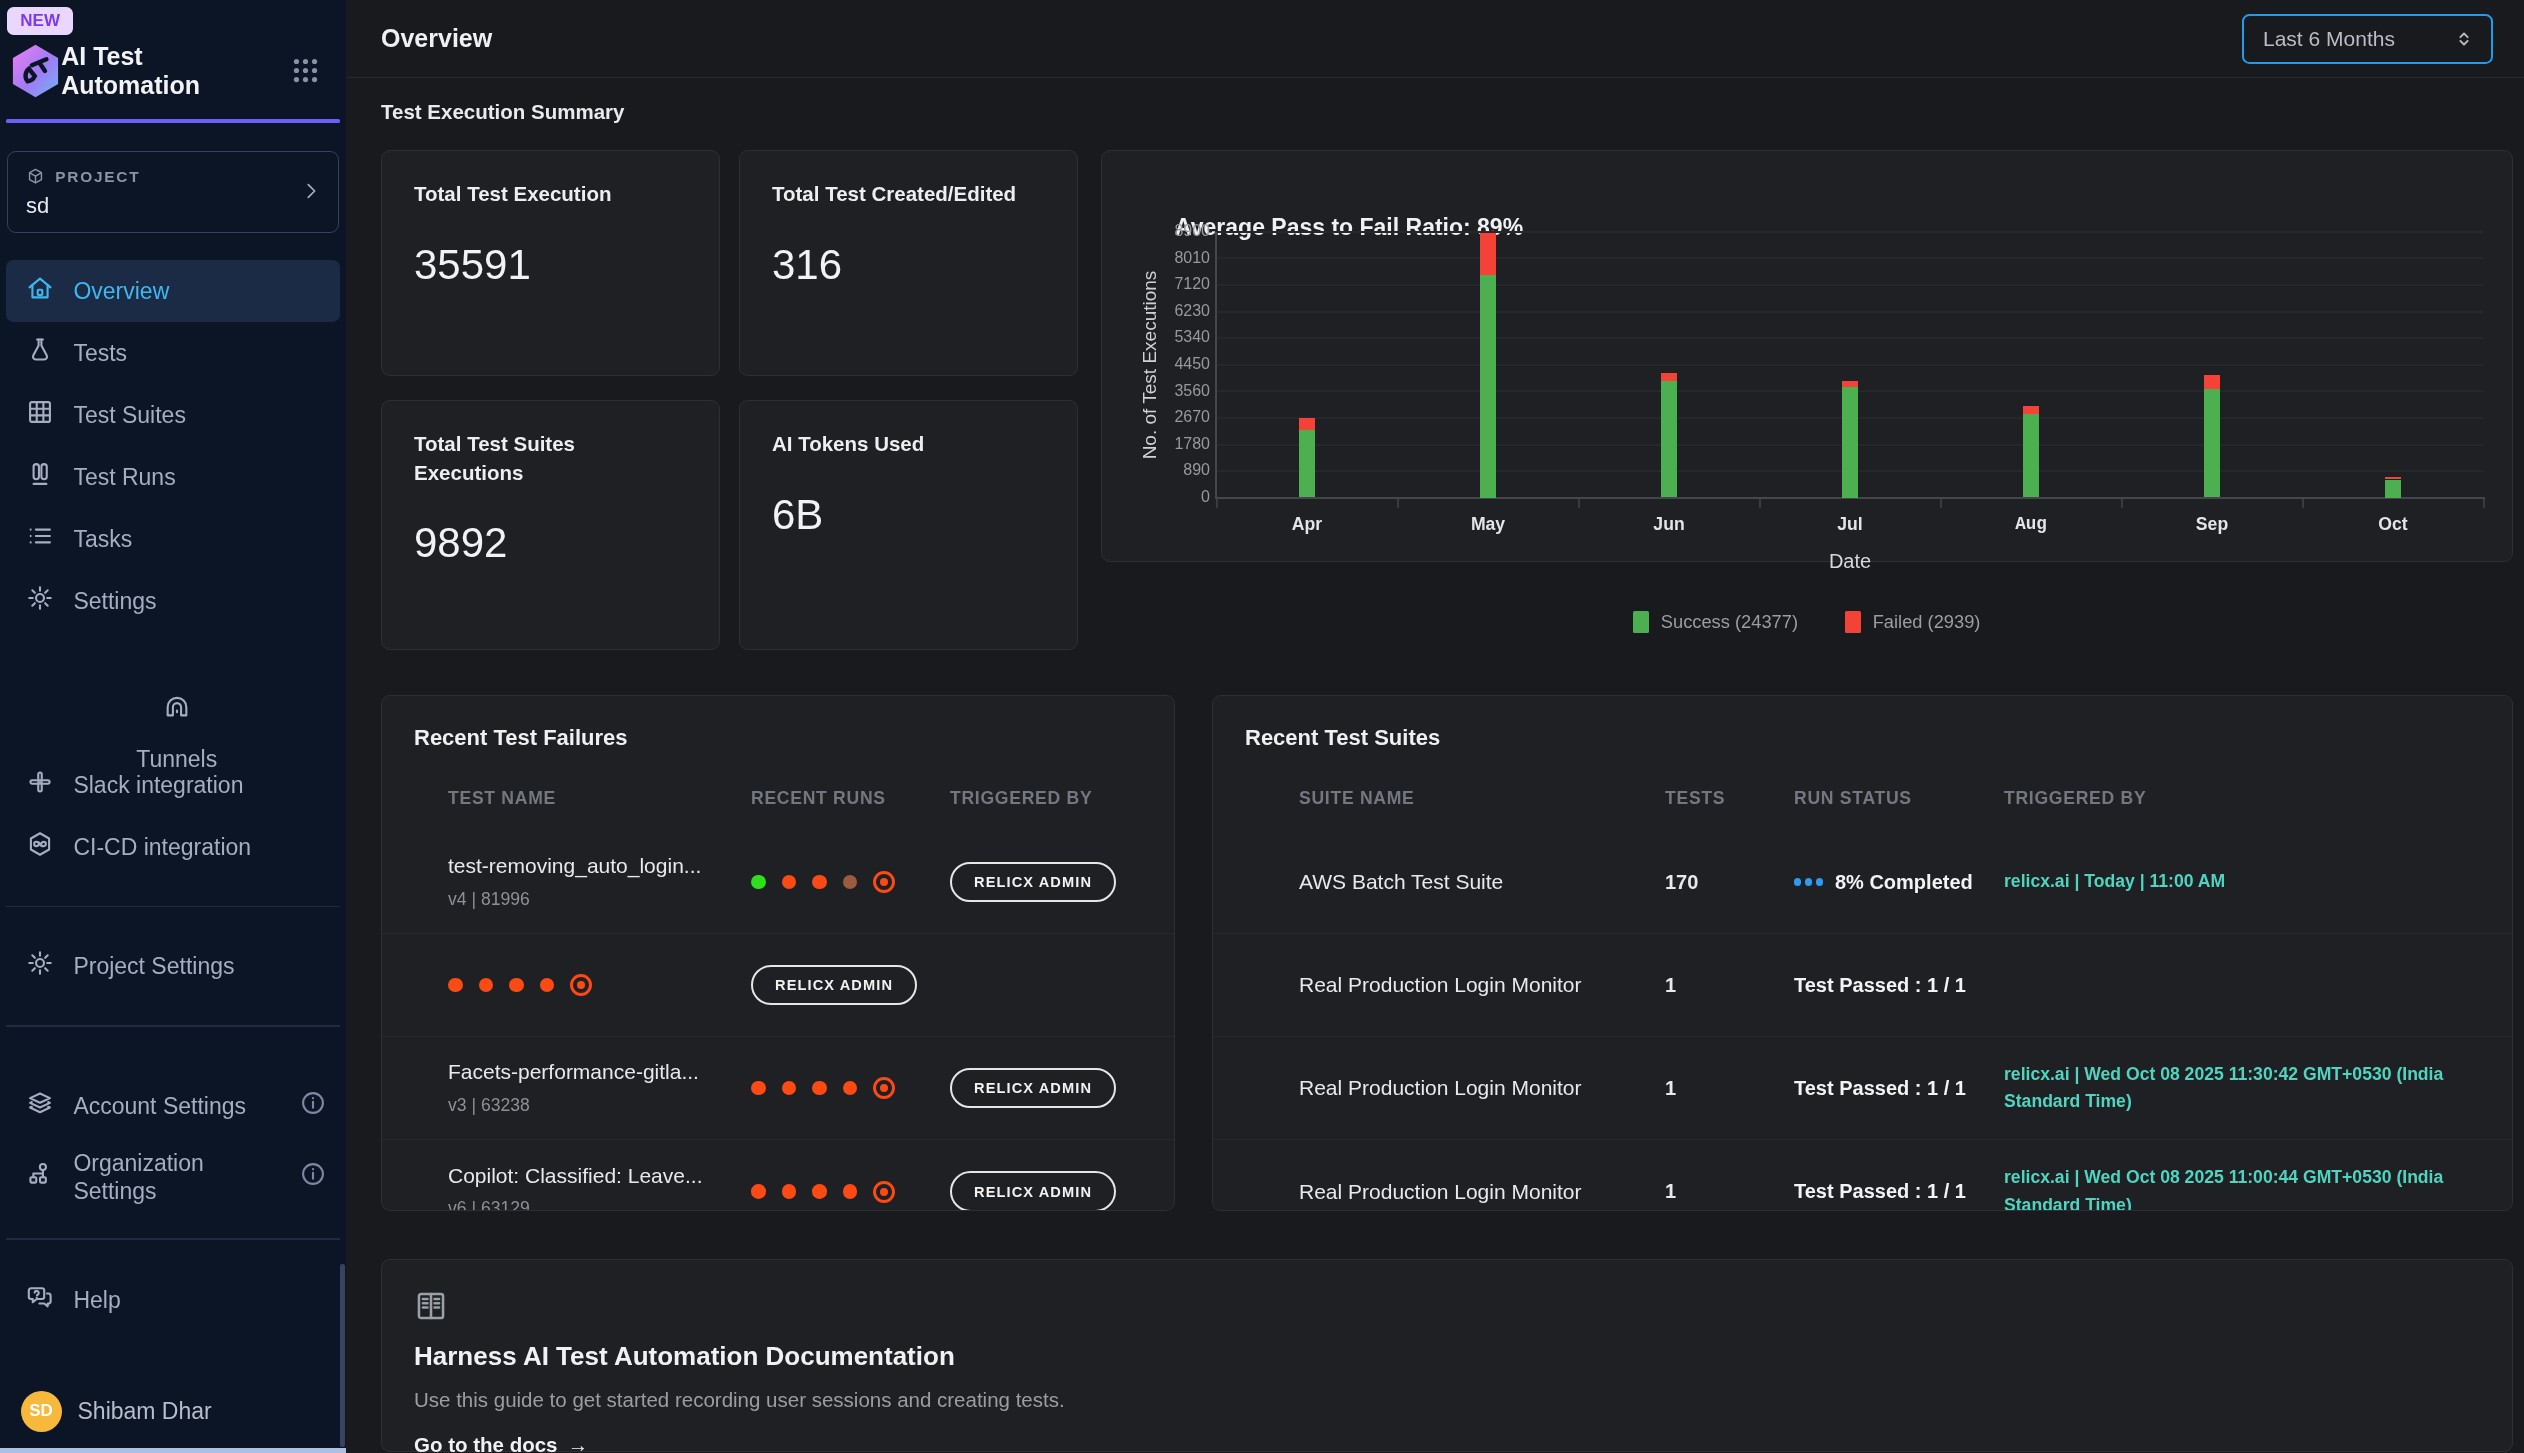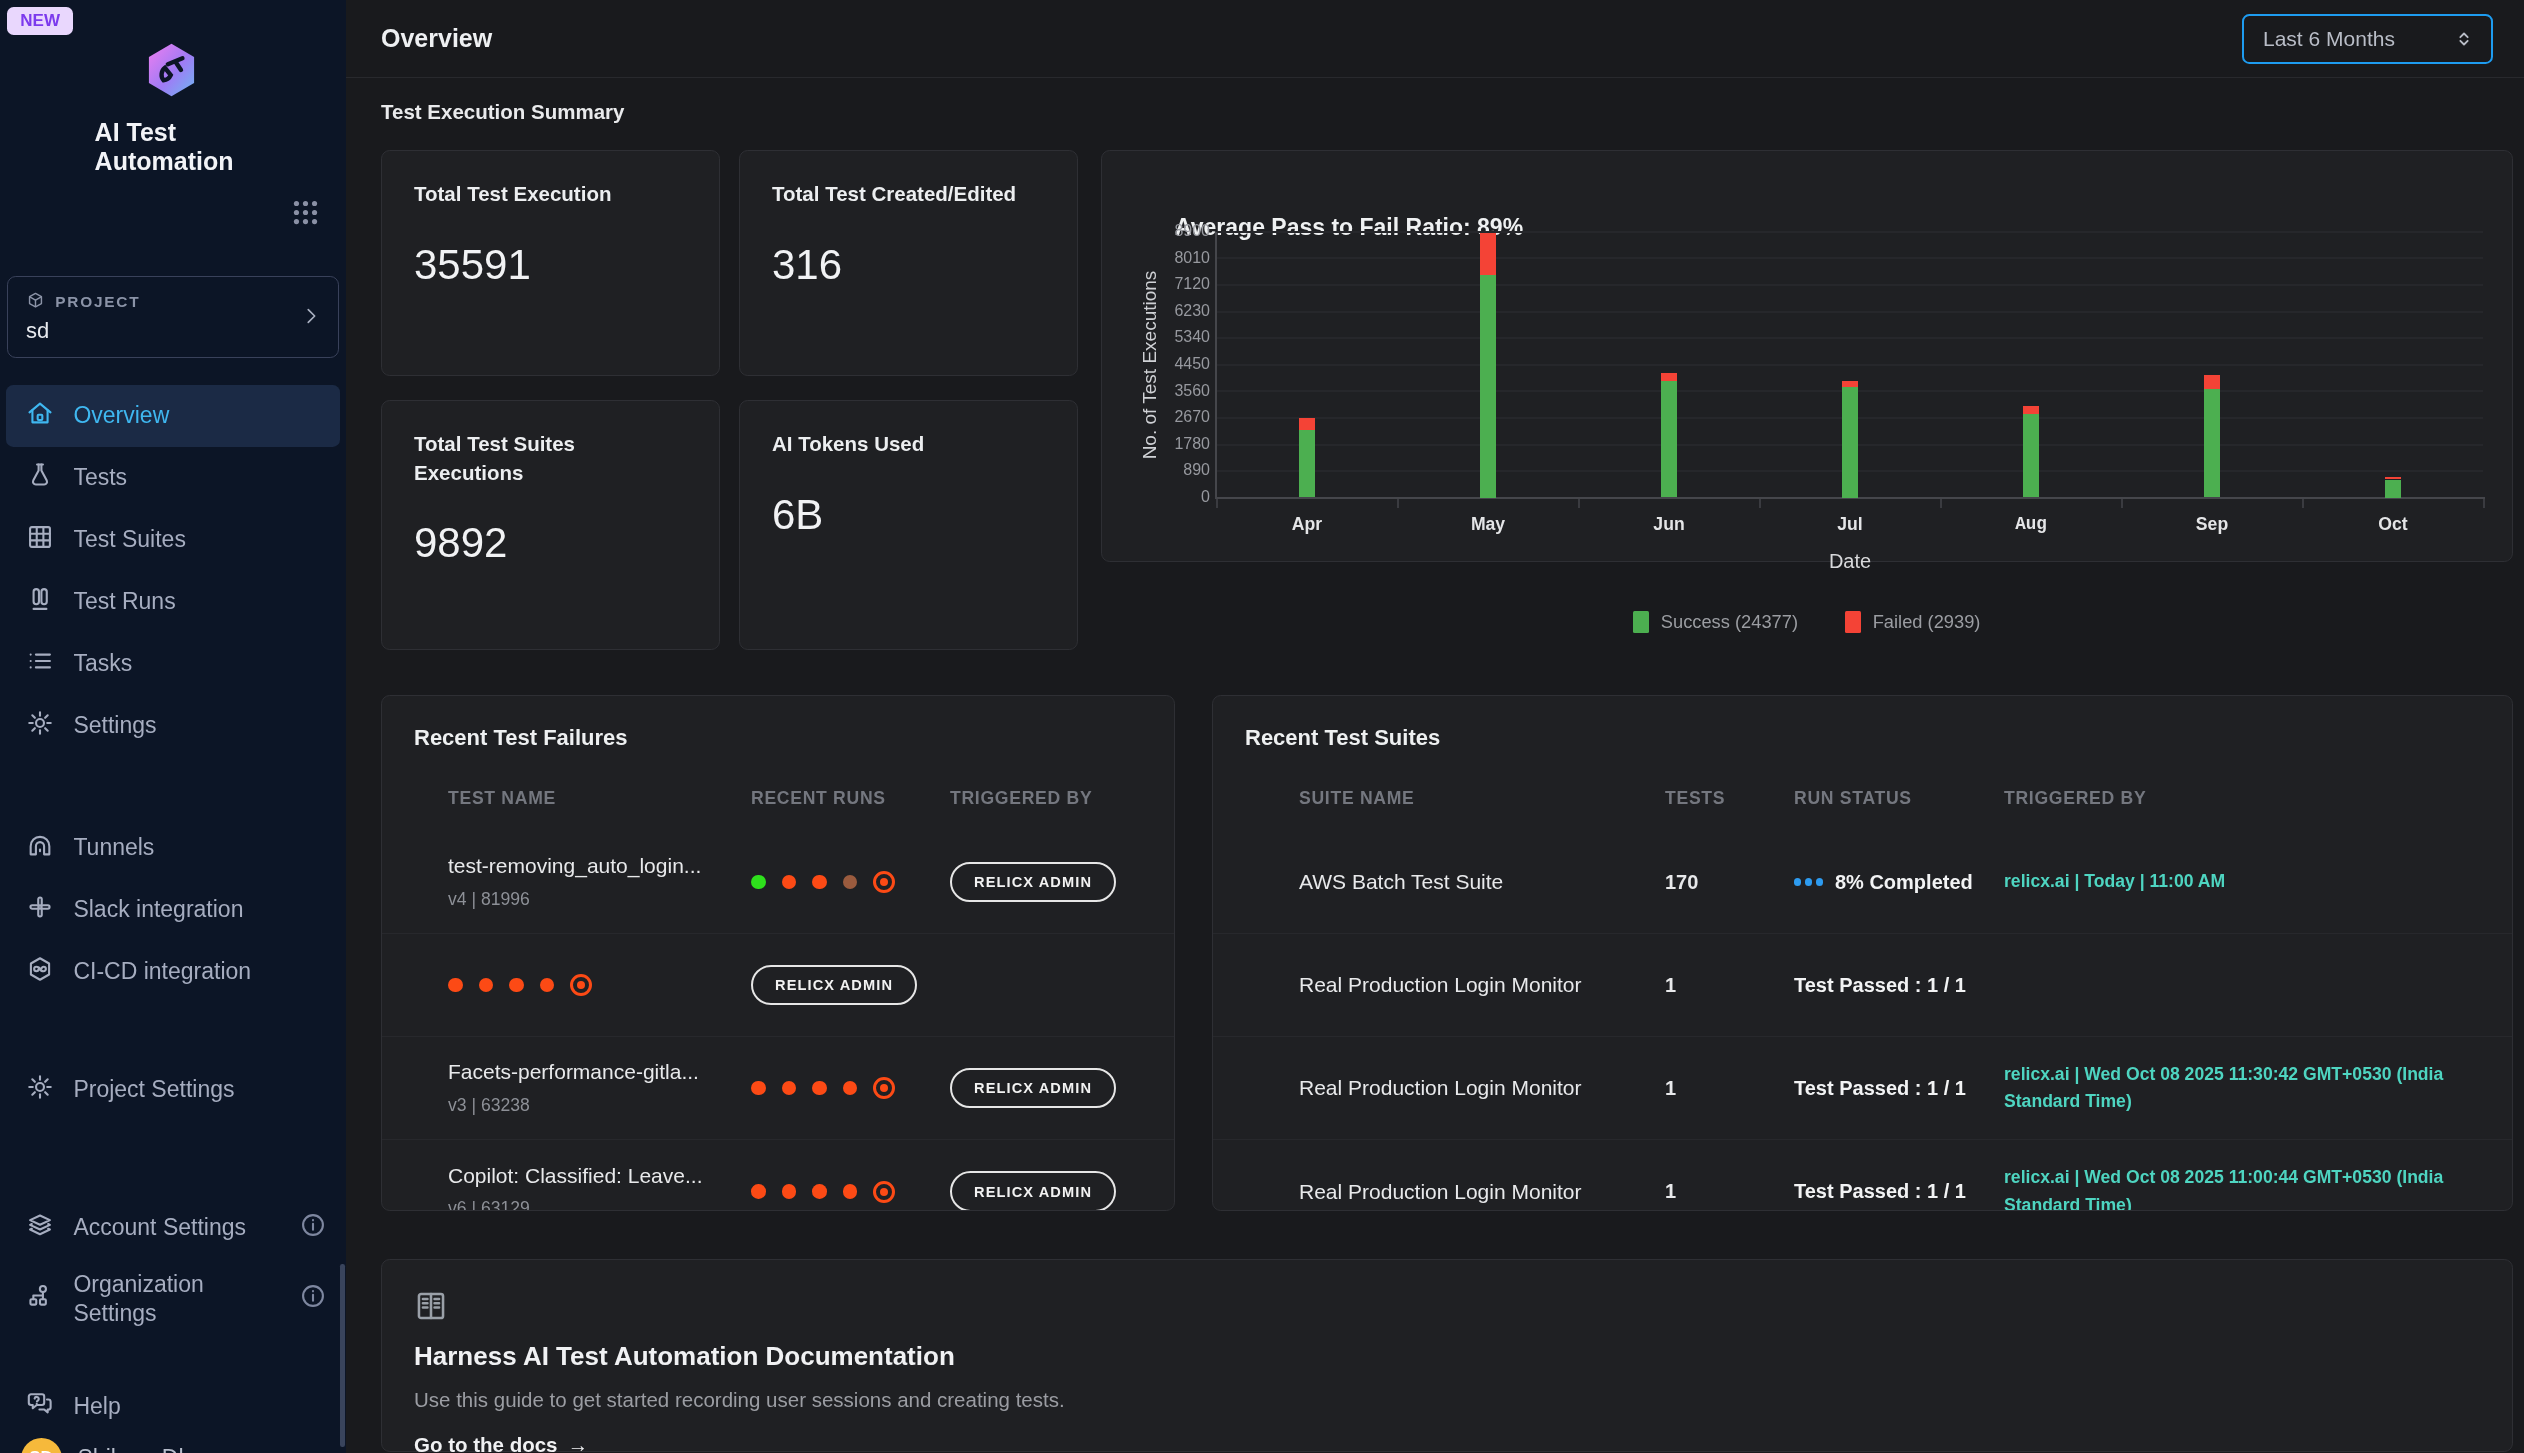--- a/index.html
+++ b/index.html
@@ -6,39 +6,39 @@
   html,body { width:2525px; height:1453px; overflow:hidden; background:#191a1d;
               font-family:"Liberation Sans","DejaVu Sans",sans-serif; }
   .app { display:flex; width:100%; height:100%; }
 
   
   .sidebar { width:346px; height:100%; background:#0c1526; display:flex; flex-direction:column;
              position:relative; flex:none; }
   .brand { padding:7.3px 13px 0 7.3px; }
   .new-badge { display:inline-block; background:#e9d7fd; color:#7c3aed; font-weight:700;
                font-size:17px; padding:3.7px 13px; border-radius:6.6px; }
-  .brand-row { display:flex; align-items:center; gap:20px; padding:7.3px 0 17.6px 2.9px;flex-direction:column; }
+  .brand-row { display:flex; align-items:center; gap:0; padding:7.3px 0 17.6px 2.9px; }
   .logo { width:51px; height:56px; flex:none; }
   .brand-title { font-size:25px; font-weight:700; color:#f2f3f7; line-height:1.18; width:154px; }
   .grid-icon { margin-left:auto; margin-right:11.7px; color:#8a90a5; }
   .accent-line { height:4.4px; background:#6d5ef5; margin:0 5.9px; border-radius:1.5px; }
 
   .project-box { margin:28px 7.3px 0 7.3px; border:1.5px solid #39415a; border-radius:8.8px;
                  padding:14.6px 17.6px; position:relative; height:82px; }
   .project-top { display:flex; align-items:center; gap:10.3px; color:#8b93a7; }
   .project-label { font-size:15.4px; letter-spacing:1.8px; font-weight:700; }
   .project-name { font-size:22px; color:#e7e9ee; margin-top:5.9px; }
   .project-chev { position:absolute; right:16px; top:50%; transform:translateY(-50%); color:#aab1c2; }
 
   .nav { margin-top:27px; }
   .nav-item { height:62px; display:flex; align-items:center; gap:19px; padding:0 13px 0 20.5px;
               margin:0 5.9px; border-radius:7.3px; color:#a6adc0; font-size:23px; cursor:pointer; }
   .nav-item svg { width:28px; height:28px; flex:none; }
   .nav-item.active { background:#1b2a45; color:#3fb7f0; }
-  .nav-item.gap-top { margin-top:60px; }
+  .nav-item.gap-top { margin-top:60px;flex-direction:column; }
   .nav-item.tall { min-height:81px; height:auto; padding-top:5.9px; padding-bottom:5.9px; }
   .nav-label { line-height:1.25; }
   .info-ic { margin-left:auto; color:#7e87a0; flex:none; }
   .nav-divider { height:1.5px; background:#202b40; margin:28px 5.9px; }
   .nav-divider.after-ps { margin:28px 5.9px 48px 5.9px; }
   .nav-divider.before-help { margin:20.5px 5.9px 29px 5.9px; }
 
   .user-row { margin-top:auto; display:flex; align-items:center; gap:16px; padding:14.6px 20.5px 16px 20.5px; }
   .avatar { width:41px; height:41px; border-radius:50%; background:#f6b93b; color:#fff;
             display:flex; align-items:center; justify-content:center; font-weight:700; font-size:17px; flex:none; }

